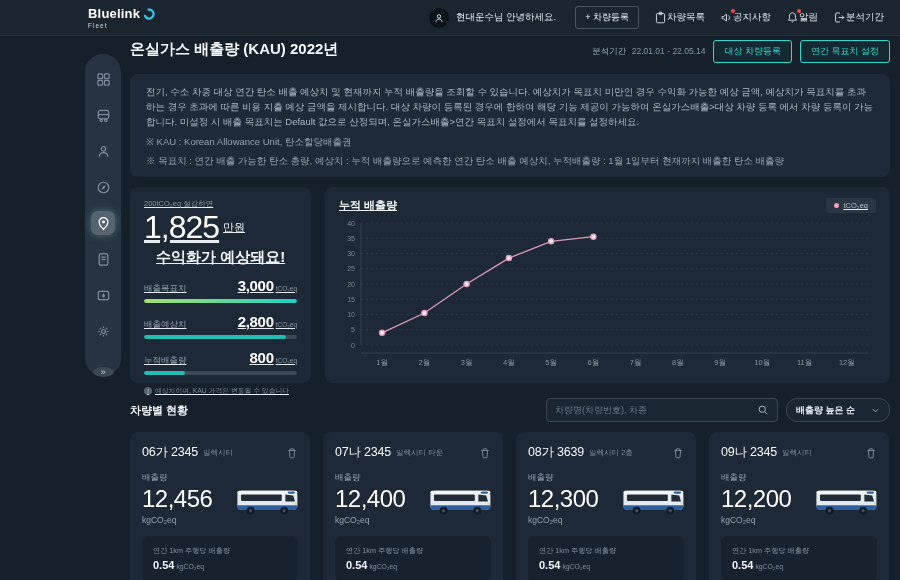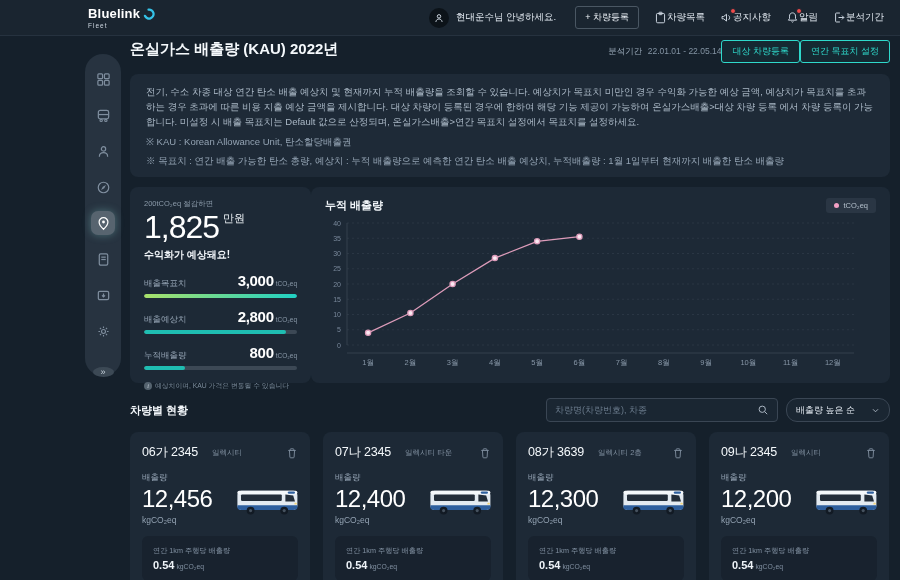--- a/index.html
+++ b/index.html
@@ -52,47 +52,47 @@
   .side-sep { width:20px; height:1px; background:#3a4753; margin-top:auto; }
   .collapse-btn {
     width:21px; height:21px; border-radius:50%; background:#3c4955; color:#c6d1db;
     font-size:9px; display:flex; align-items:center; justify-content:center; cursor:pointer;
   }
 
   
   .main { position:absolute; left:130px; top:40px; width:760px; }
   .title-row { display:flex; align-items:flex-start; height:26px; }
   .page-title { font-size:15px; font-weight:bold; color:#f4f8fb; }
-  .title-right { margin-left:auto; display:flex; align-items:center; }
+  .title-right { margin-left:auto; display:flex; align-items:center; gap:8px; }
   .period { font-size:8.5px; color:#8494a4; }
   .period b { color:#9aa9b8; font-weight:normal; margin-right:3px; }
   .teal-btn {
     font-size:9px; color:#2fd9cb; border:1px solid #2fd9cb; border-radius:3px;
     background:rgba(47,217,203,.05); padding:4px 10px; cursor:pointer; white-space:nowrap;
   }
 
   .desc-box {
     margin-top:8px; background:#1e2a37; border-radius:8px; padding:10px 16px 9px;
     font-size:9.5px; line-height:1.6; color:#aab8c6;
   }
   .desc-note { margin-top:5px; color:#93a3b3; font-size:9.5px; line-height:1.5; }
   .desc-note:first-of-type { margin-top:7px; }
 
-  .cards-row { display:flex; gap:0; margin-top:10px; }
+  .cards-row { display:flex; gap:14px; margin-top:10px;text-decoration:underline; }
 
   
   .summary-card {
     width:181px; flex:0 0 auto; background:#1d2936; border-radius:8px;
     padding:12px 14px 10px; height:196px; position:relative;
   }
   .cond { font-size:7.5px; color:#8b9aaa; }
-  .amount-row { display:flex; align-items:flex-start; margin-top:2px; }
+  .amount-row { display:flex; align-items:center; margin-top:2px; }
   .amount { font-size:32px; font-weight:300; letter-spacing:-1px; color:#fff; line-height:1.05; }
   .amount-unit { font-size:11px; color:#f0f4f8; margin-left:4px; font-weight:400; }
-  .msg { font-size:10px; font-weight:bold; color:#f2f6fa; margin-top:3px; }
+  .msg { font-size:15px; font-weight:bold; color:#f2f6fa; margin-top:3px;margin-left:12px; }
   .metric { margin-top:10px; }
   .metric:first-of-type { margin-top:13px; }
   .metric-top { display:flex; align-items:baseline; }
   .metric-label { font-size:8.5px; color:#93a2b2; }
   .metric-value { margin-left:auto; font-size:15px; font-weight:bold; color:#fff; letter-spacing:-.3px; }
   .metric-unit { font-size:6.5px; color:#8b9aaa; margin-left:2px; }
   .bar { height:4px; border-radius:2px; background:#3c4855; margin-top:4px; overflow:hidden; }
   .bar-fill { height:100%; border-radius:2px; }
   .fill-grad { background:linear-gradient(90deg,#a9e16a,#1fd0c4); }
   .fill-teal { background:#1fbdb2; }
@@ -121,31 +121,31 @@
     width:232px; height:24px; border:1px solid #3a4654; border-radius:4px;
     background:#1a2632; display:flex; align-items:center; padding:0 8px; gap:6px;
   }
   .search-box input {
     flex:1; background:transparent; border:none; outline:none;
     color:#cdd7e1; font-size:9px; font-family:"Liberation Sans",sans-serif;
   }
   .search-box input::placeholder { color:#69798a; }
   .sort-box {
     height:24px; border:1px solid #3a4654; border-radius:11px; background:#1a2632;
-    display:flex; align-items:center; gap:16px; padding:0 9px; font-size:9px; color:#e2e9f0; cursor:pointer;
+    display:flex; align-items:center; gap:16px; padding:0 9px; font-size:9px; color:#e2e9f0; cursor:pointer;font-weight:bold;
   }
 
   .veh-cards { display:flex; gap:13px; margin-top:10px; }
   .veh-card {
     width:180px; flex:0 0 auto; background:#1d2936; border-radius:8px;
     padding:12px 12px; position:relative; height:235px;
   }
   .plate-row { display:flex; align-items:center; }
   .plate { font-size:12.5px; font-weight:normal; color:#f4f8fb; letter-spacing:-.2px; }
-  .model { font-size:7.5px; color:#7f8e9e; margin-left:14px; white-space:nowrap; }
+  .model { font-size:7.5px; color:#7f8e9e; margin-left:5px; white-space:nowrap; }
   .trash-btn { margin-left:auto; color:#8291a2; cursor:pointer; background:none; border:none; padding:0; }
   .emis-label { font-size:8.5px; color:#93a2b2; margin-top:11px; }
   .emis-value { font-size:24px; font-weight:300; color:#fff; letter-spacing:-.5px; margin-top:3px; line-height:1; }
   .emis-unit { font-size:8.5px; color:#93a2b2; margin-top:4px; }
   .bus-img { position:absolute; right:9px; top:54px; width:66px; }
   .stat-box { margin-top:11px; background:#18222e; border-radius:6px; padding:10px 11px; }
   .stat-label { font-size:7.2px; color:#8291a2; }
   .stat-value { font-size:11px; font-weight:bold; color:#eef3f8; margin-top:3px; }
   .stat-unit { font-size:6.8px; color:#8291a2; font-weight:normal; margin-left:2px; }
 </style>

